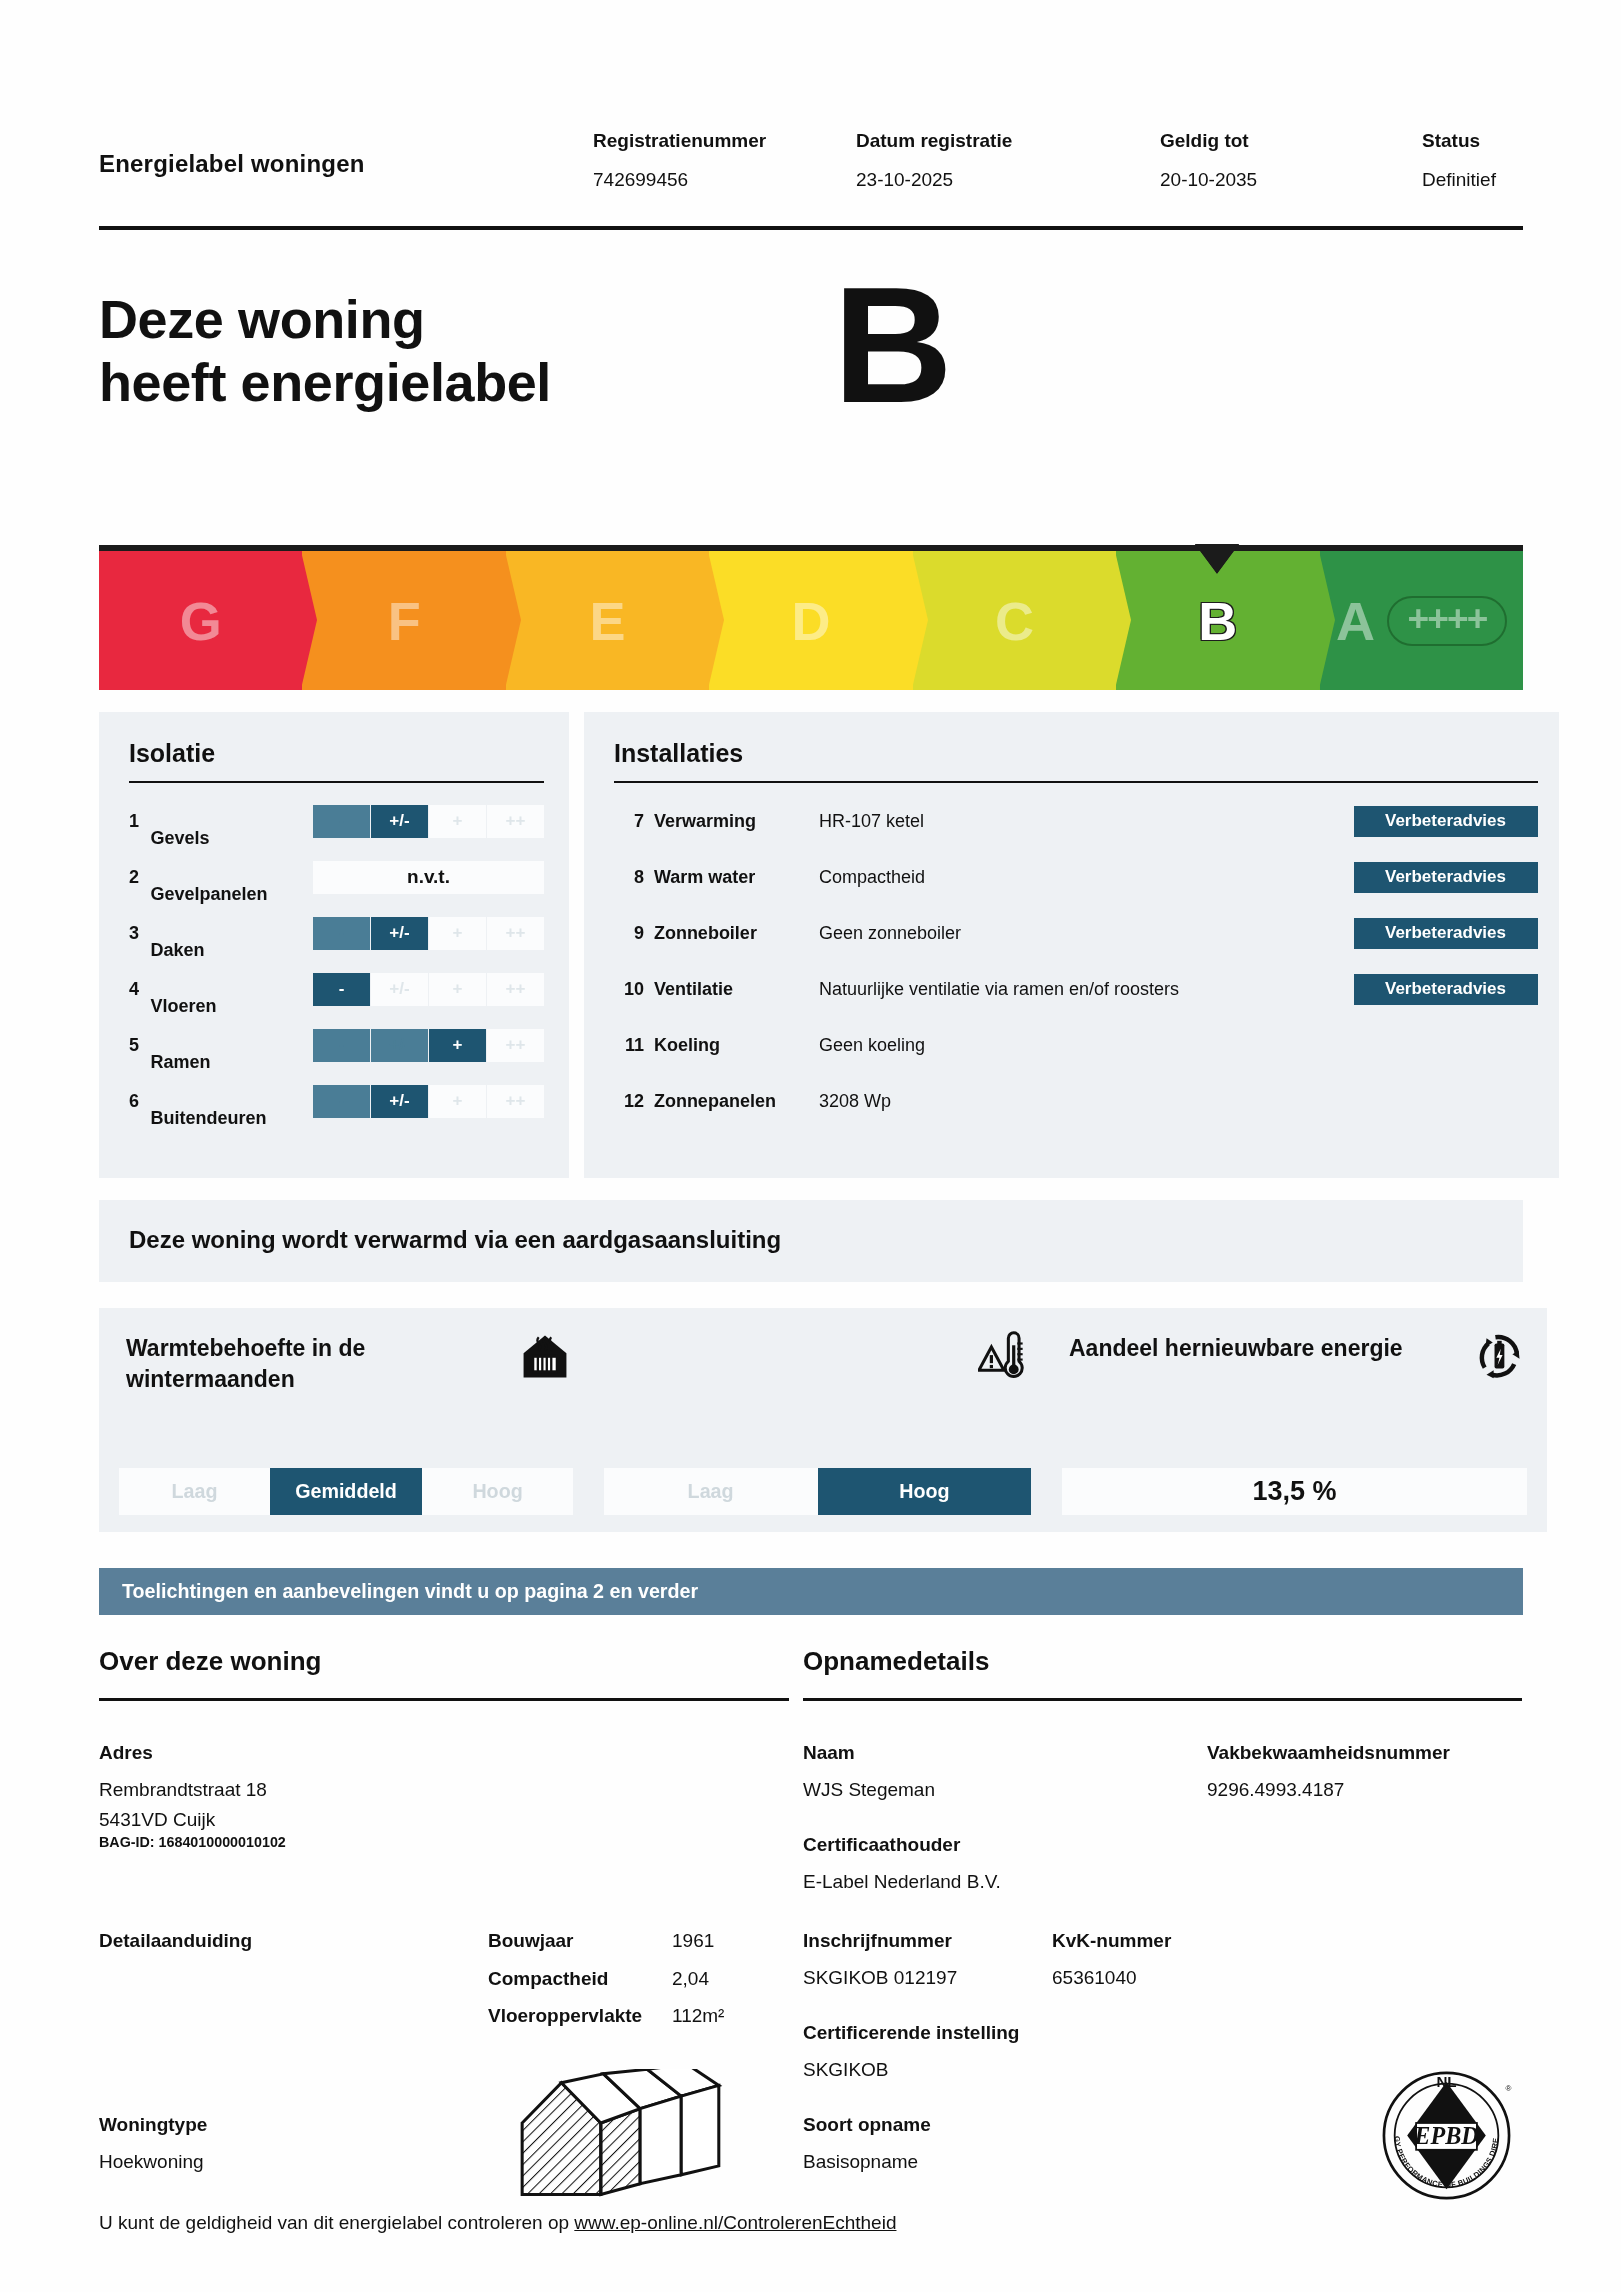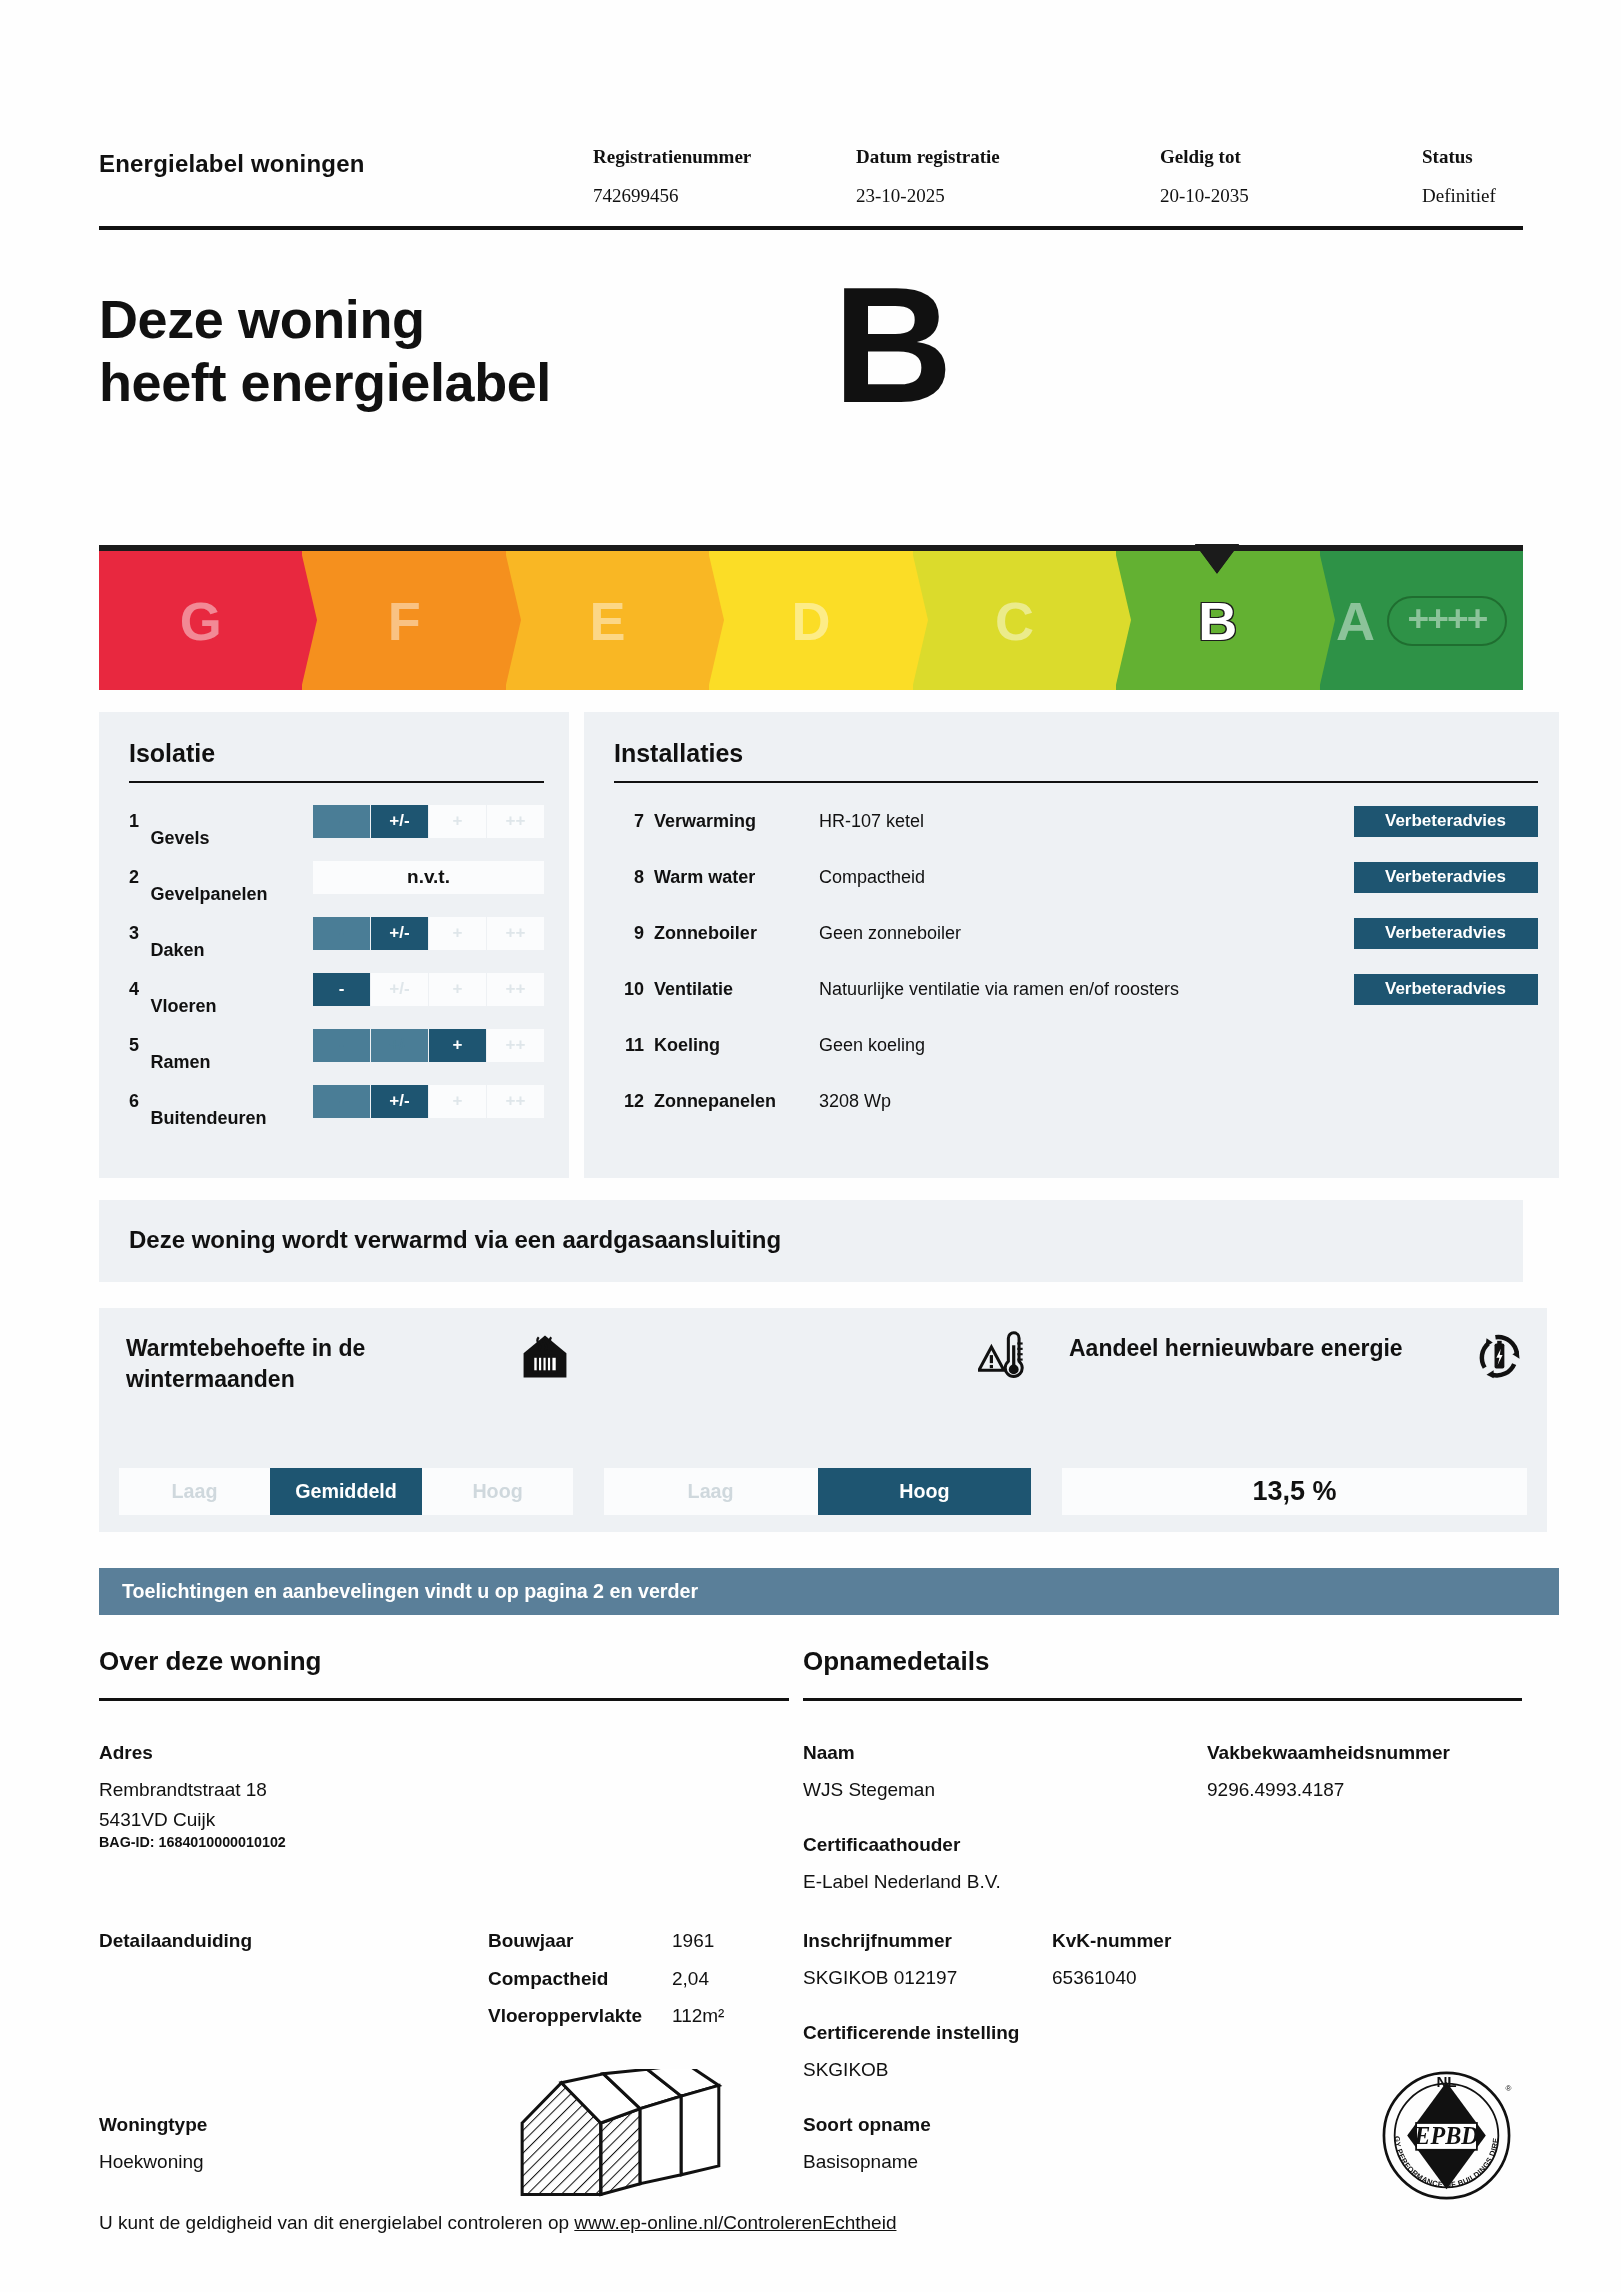--- a/index.html
+++ b/index.html
@@ -2,21 +2,21 @@
 <html style="font-size:14.3px"><head>
 <meta charset="utf-8">
 <style>
   html,body{margin:0;padding:0;background:#ffffff;}
   body{width:1621px;height:2293px;font-family:"Liberation Sans",sans-serif;color:#111;position:relative;overflow:hidden;}
   .page{position:absolute;inset:0;background:#fefefe;}
 
   
   .header{position:absolute;left:99px;top:130px;width:1424px;height:85px;}
   .hdr-title{position:absolute;left:0;top:19.7px;font-size:24px;font-weight:bold;letter-spacing:0.2px;}
-  .hdr-col{position:absolute;top:16px;font-family:Liberation Serif, serif;}
+  .hdr-col{position:absolute;top:0;}
   .hdr-col .lbl{font-size:19px;font-weight:bold;white-space:nowrap;}
   .hdr-col .val{font-size:19px;font-weight:normal;margin-top:17px;white-space:nowrap;}
   .c1{left:494px;} .c2{left:757px;} .c3{left:1061px;} .c4{left:1323px;}
   .hdr-rule{position:absolute;left:99px;top:226px;width:1424px;height:3.6px;background:#111;}
 
   
   .bigtitle{position:absolute;left:99px;top:288px;font-size:54px;font-weight:bold;line-height:1.17;letter-spacing:-0.4px;}
   .biglabel{position:absolute;left:833px;top:269px;font-size:166px;font-weight:bold;line-height:.92;letter-spacing:-5.4px;font-family:"Liberation Sans",sans-serif;}
 
   
@@ -78,21 +78,21 @@
   .ib3{left:1042px;width:481px;}
   .ibox .ttl{position:absolute;left:27px;top:25px;right:86px;font-size:23px;font-weight:bold;line-height:1.35;}
   .ibox .ic{position:absolute;right:23px;top:23px;width:50px;height:50px;}
   .choices{position:absolute;left:19.7px;right:19.7px;bottom:17px;height:47px;display:flex;background:#fbfcfd;}
   .choice{flex:1;display:flex;align-items:center;justify-content:center;font-size:19.7px;font-weight:bold;color:#cfd8dd;}
   .choice.on{background:#1e5571;color:#fff;}
   .bigval{position:absolute;left:19.7px;right:19.7px;bottom:17px;height:47px;background:#fbfcfd;
           display:flex;align-items:center;justify-content:center;font-size:27px;font-weight:bold;color:#111;}
 
   
-  .bluebar{position:absolute;left:99px;top:1568px;width:1424px;height:47px;background:#5a7f99;padding-left:36px;}
+  .bluebar{position:absolute;left:99px;top:1568px;width:1424px;height:47px;background:#5a7f99;}
   .bluebar span{position:absolute;left:23px;top:11.6px;font-size:19.7px;font-weight:bold;color:#fff;}
 
   
   .sec-title{position:absolute;font-size:26px;font-weight:bold;}
   .sec-rule{position:absolute;height:2.7px;background:#111;}
   .t-left{left:99px;top:1646px;}
   .r-left{left:99px;top:1698px;width:690px;}
   .t-right{left:803px;top:1646px;}
   .r-right{left:803px;top:1698px;width:719px;}
 

